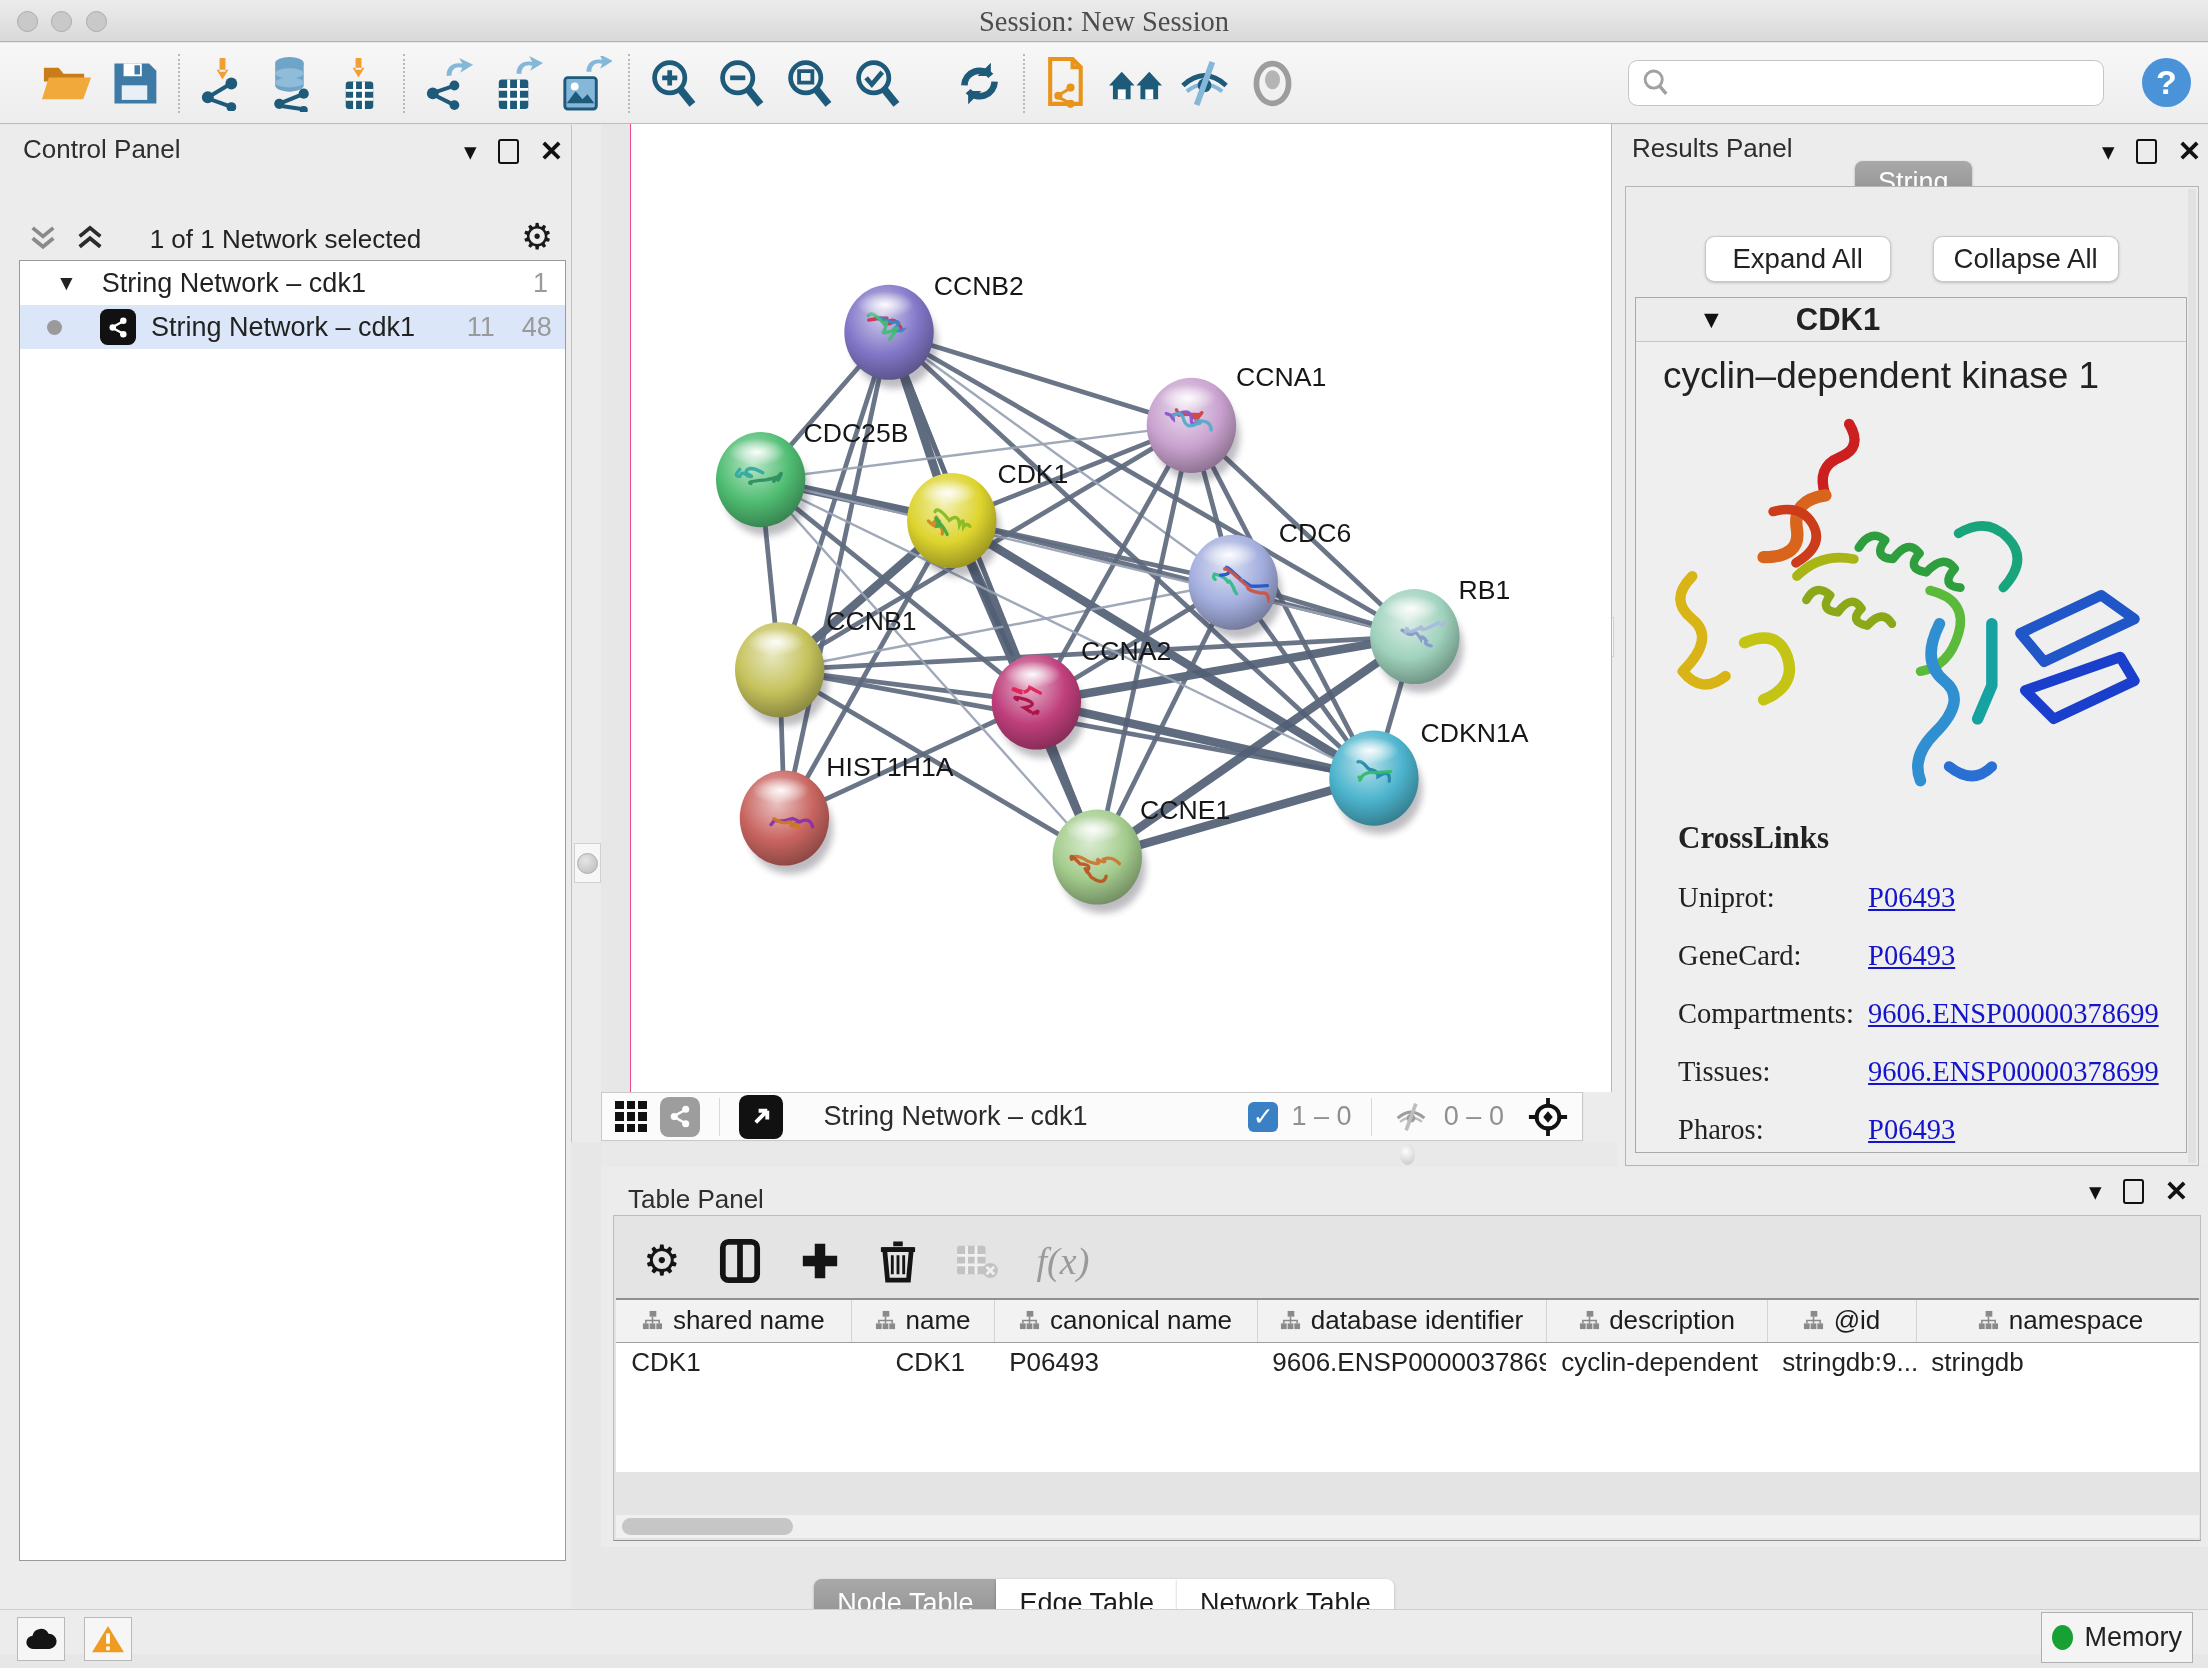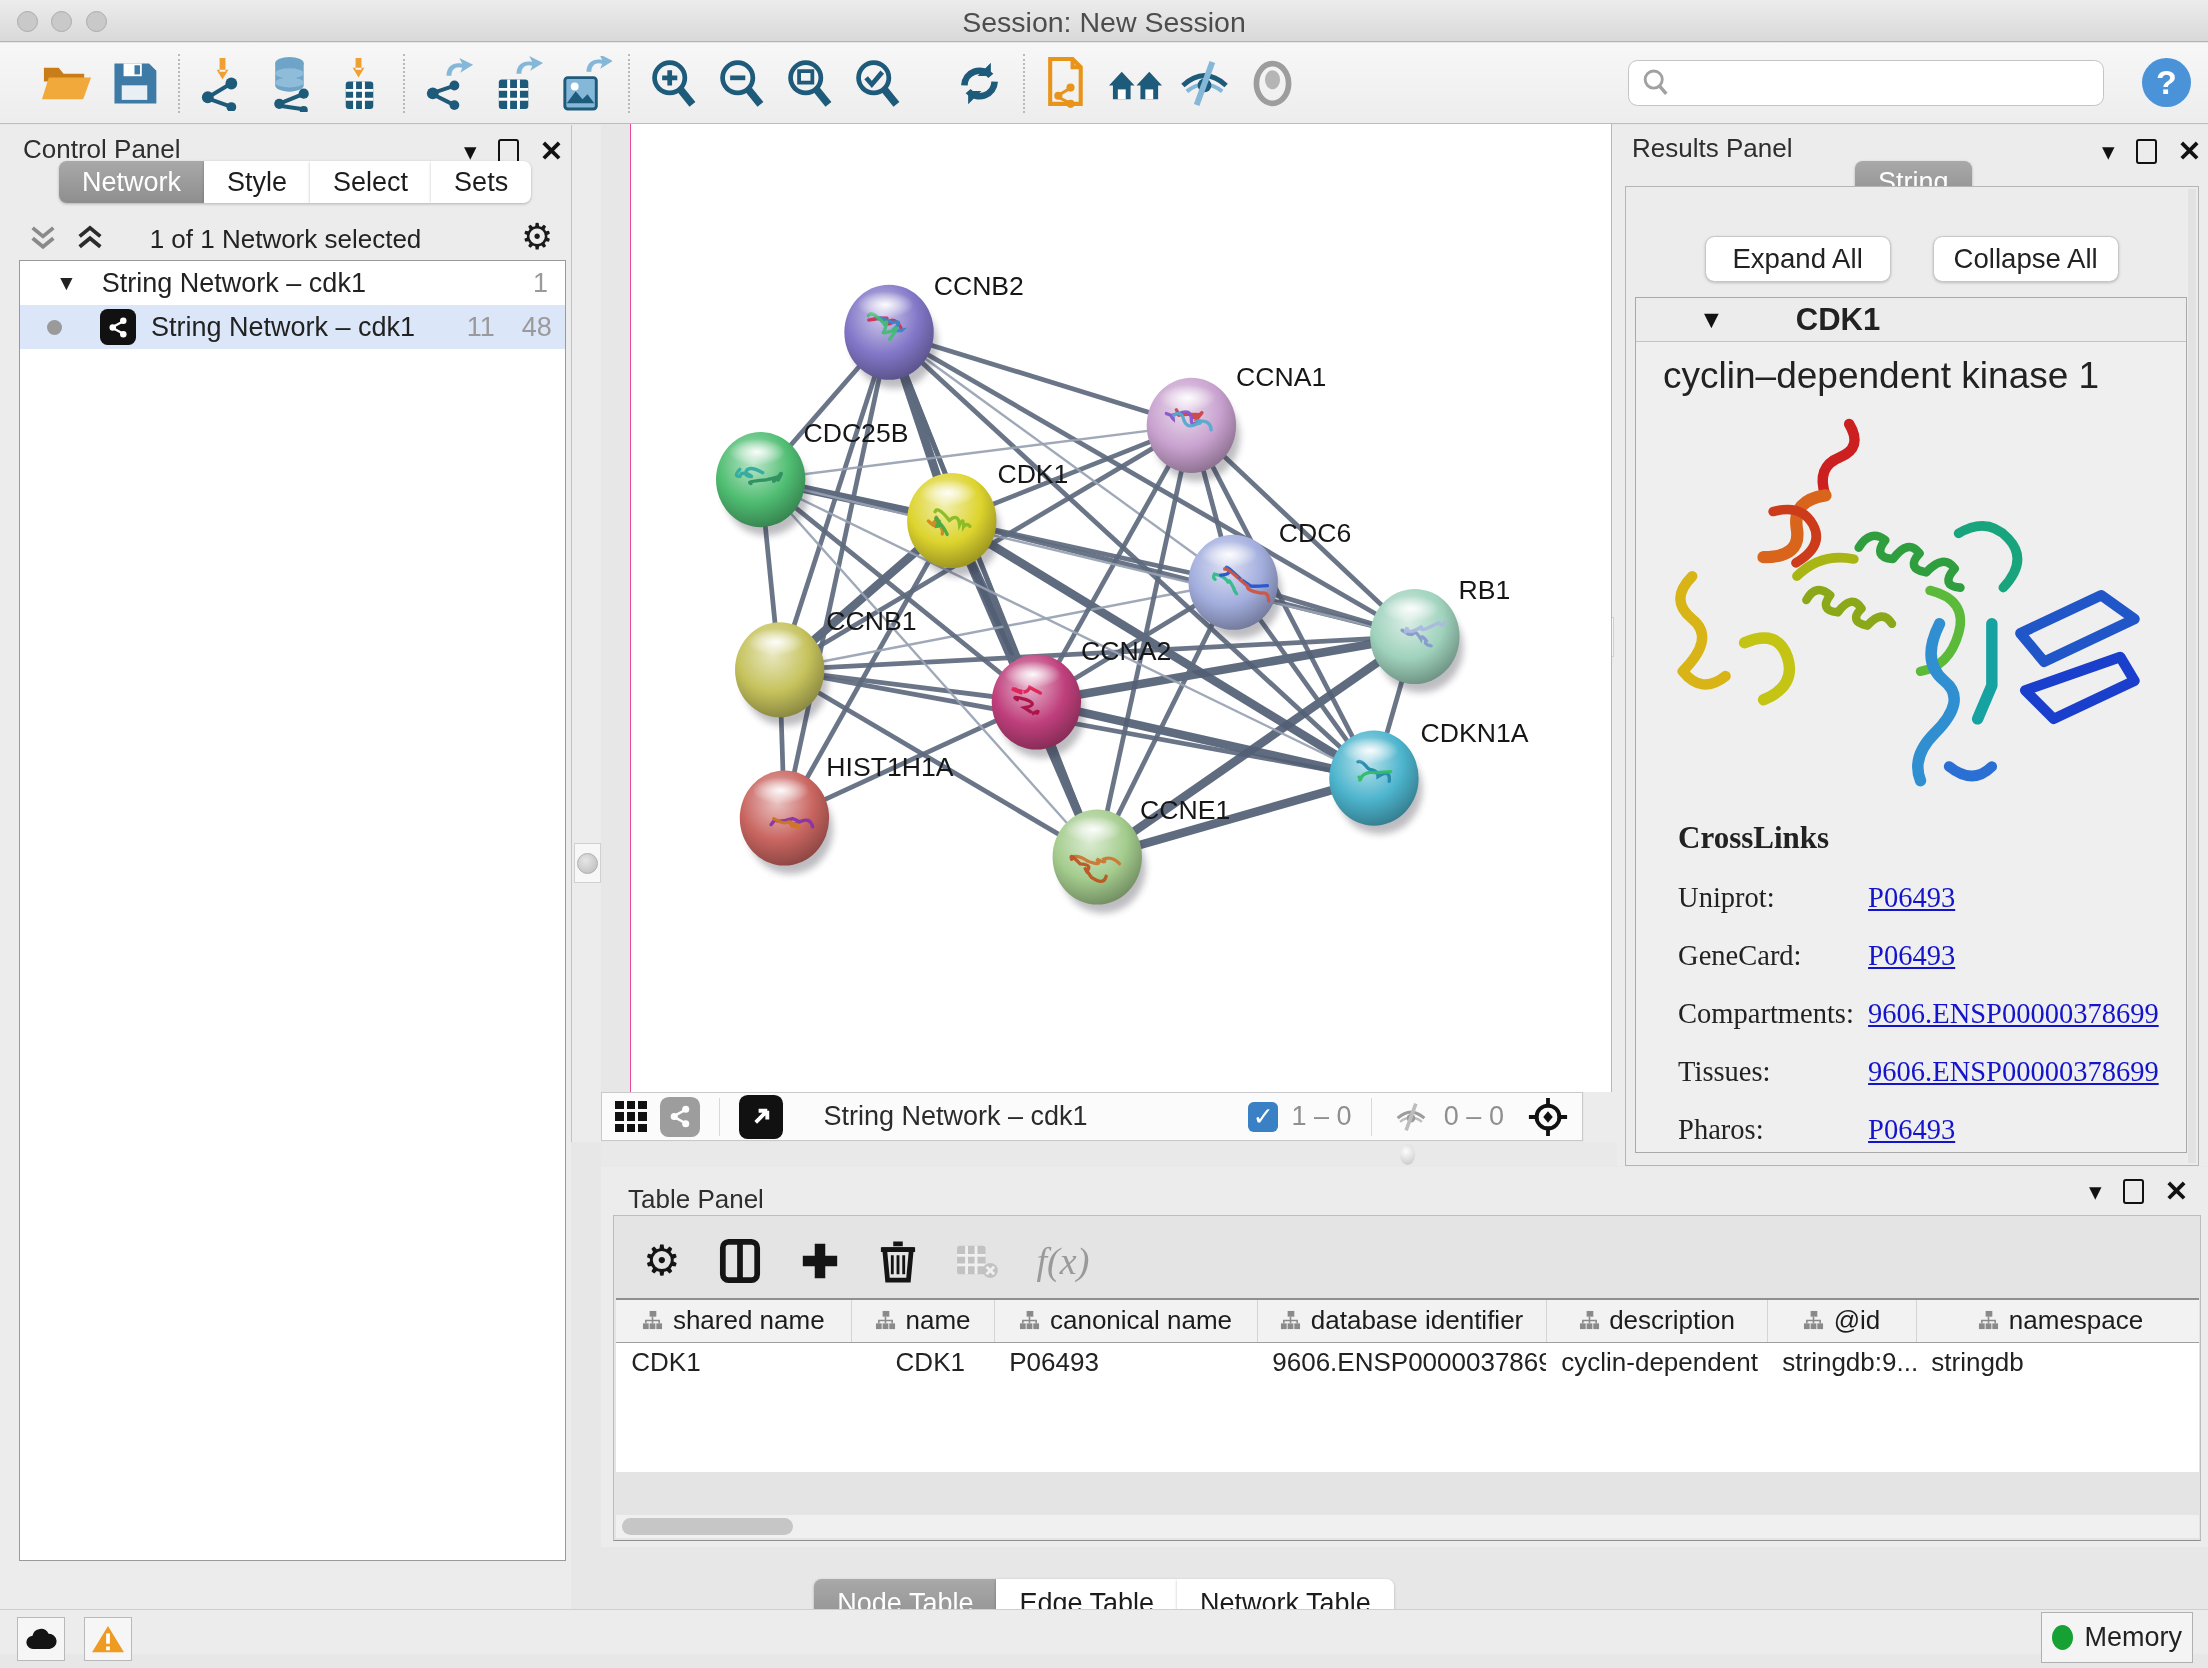--- a/index.html
+++ b/index.html
@@ -2,21 +2,21 @@
 <html style="font-size:15px"><head>
 <meta charset="utf-8">
 <style>
   * { margin:0; padding:0; box-sizing:border-box; }
   html,body { width:2208px; height:1668px; }
   body { position:relative; overflow:hidden; background:#e7e7e7;
          font-family:"Liberation Sans", sans-serif; color:#222; }
 
   
   .titlebar { position:absolute; left:0; top:0; width:2208px; height:42px;
-    background:linear-gradient(#ececec,#d9d9d9); border-bottom:1px solid #b3b3b3; }
+    background:linear-gradient(#ececec,#d9d9d9); border-bottom:1px solid #b3b3b3;font-family:Liberation Serif, serif; }
   .traffic { position:absolute; left:17px; top:10.5px; display:flex; gap:13.3px; }
   .traffic span { width:21px; height:21px; border-radius:50%;
     background:#c9c9c9; border:1px solid #ababab; display:inline-block; }
   .win-title { position:absolute; left:0; right:0; top:5.7px; text-align:center;
     font-size:28.5px; color:#4d4d4d; }
 
   
   .toolbar { position:absolute; left:0; top:43px; width:2208px; height:81px;
     background:linear-gradient(#f7f7f7,#ededed); border-bottom:1px solid #bdbdbd;
     display:flex; align-items:center; }
@@ -317,26 +317,20 @@
       <span>?</span>
     </div>
 </div>
 
 <div class="control-panel">
   <div class="cp-header panel-title">Control Panel</div>
   <div class="chrome cp-chrome">
     <span class="caret">▾</span>
     <span class="floatbox"></span>
     <span class="closex">✕</span>
-  </div>
-  <div class="cp-tabs">
-    <div class="tab sel">Network</div>
-    <div class="tab">Style</div>
-    <div class="tab">Select</div>
-    <div class="tab">Sets</div>
   </div>
   <div class="cp-subbar">
     <div class="cp-chevrons">
       <svg width="32" height="28.5" viewBox="0 0 34 30">
         <path d="M6 4l11 9 11-9 M6 15l11 9 11-9" fill="none" stroke="#8a8a8a" stroke-width="4"></path>
       </svg>
       <svg width="32" height="28.5" viewBox="0 0 34 30">
         <path d="M6 13 17 4l11 9 M6 24l11-9 11 9" fill="none" stroke="#2b2b2b" stroke-width="4"></path>
       </svg>
     </div>

